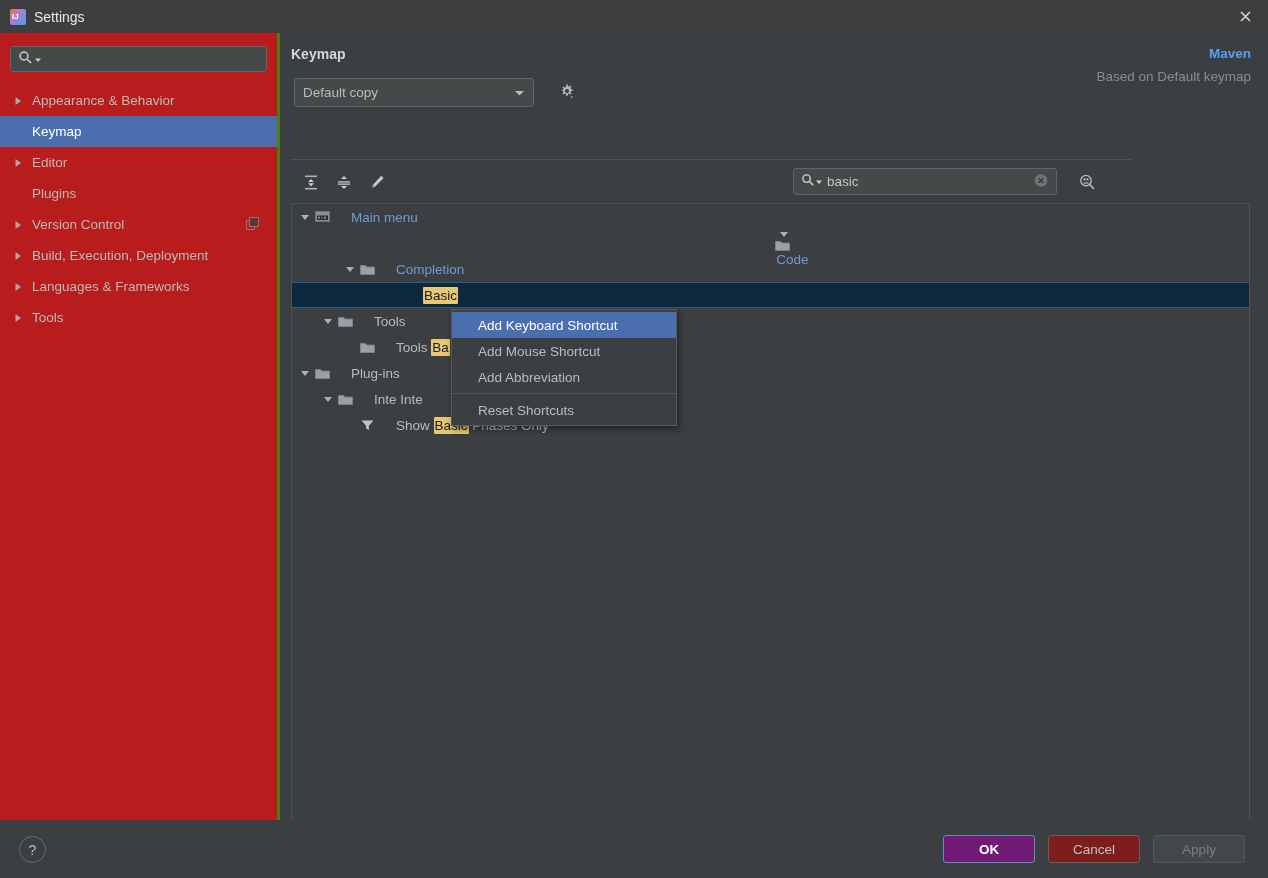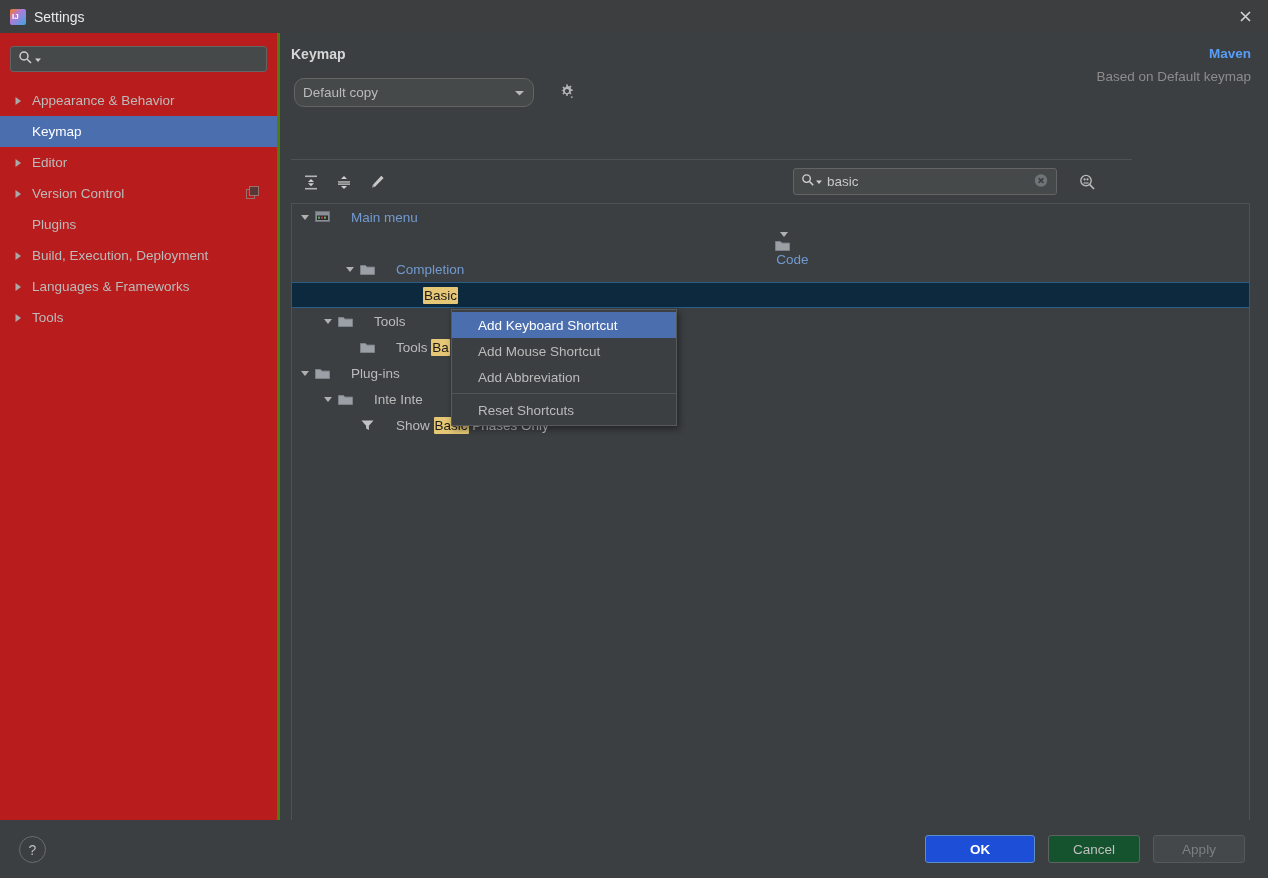--- a/index.html
+++ b/index.html
@@ -159,21 +159,21 @@
     cursor: default;
   }
   #keymap-combo {
     position: absolute;
     left: 17px; top: 45px;
     width: 240px;
     height: 29px;
     box-sizing: border-box;
     background: #45494a;
     border: 1px solid #646464;
-    border-radius: 10px;
+    border-radius: 3px;
     display: flex;
     align-items: center;
     padding: 0 8px;
     cursor: default;
   }
   #keymap-combo .combo-val {
     flex: 1;
     color: #bbbbbb;
     font-size: 13.5px;
   }
@@ -350,30 +350,30 @@
     top: 15px;
     height: 28px;
     box-sizing: border-box;
     border-radius: 3px;
     display: flex; align-items: center; justify-content: center;
     font-size: 13.5px;
     cursor: default;
   }
   #btn-ok {
     right: 233px;
-    width: 110px;
-    background: #1d4ed8;
+    width: 92px;
+    background: #701a75;
     border: 1px solid #5b8ec4;
     color: #ffffff;
     font-weight: bold;
   }
   #btn-cancel {
     right: 128px;
     width: 92px;
-    background: #14532d;
+    background: #7f1d1d;
     border: 1px solid #5e6263;
     color: #c0c0c0;
   }
   #btn-apply {
     right: 23px;
     width: 92px;
     background: #45484a;
     border: 1px solid #56595b;
     color: #7c7f80;
   }
@@ -428,40 +428,40 @@
 
       <div class="nav-item">
         <span class="twisty">
           <svg width="9" height="10" viewBox="0 0 9 10">
               <path d="M1.5 1 L7 5 L1.5 9 Z" fill="#a9a9a9"></path>
             </svg>
         </span>
         <span class="nav-label">Editor</span>
       </div>
 
+      <div class="nav-item no-twisty">
+        <span class="twisty"></span>
+        <span class="nav-label">Plugins</span>
+      </div>
+
       <div class="nav-item">
         <span class="twisty">
           <svg width="9" height="10" viewBox="0 0 9 10">
               <path d="M1.5 1 L7 5 L1.5 9 Z" fill="#a9a9a9"></path>
             </svg>
         </span>
         <span class="nav-label">Version Control</span>
         <span class="trailing-icon">
           <svg width="13" height="13" viewBox="0 0 13 13">
             <rect x="0.5" y="3.5" width="8" height="9" stroke="#8d8d8d" fill="none"></rect>
             <rect x="3.5" y="0.5" width="9" height="9" stroke="#8d8d8d" fill="#3c3f41"></rect>
           </svg>
         </span>
       </div>
 
-      <div class="nav-item no-twisty">
-        <span class="twisty"></span>
-        <span class="nav-label">Plugins</span>
-      </div>
-
       <div class="nav-item">
         <span class="twisty">
           <svg width="9" height="10" viewBox="0 0 9 10">
               <path d="M1.5 1 L7 5 L1.5 9 Z" fill="#a9a9a9"></path>
             </svg>
         </span>
         <span class="nav-label">Build, Execution, Deployment</span>
       </div>
 
       <div class="nav-item">

